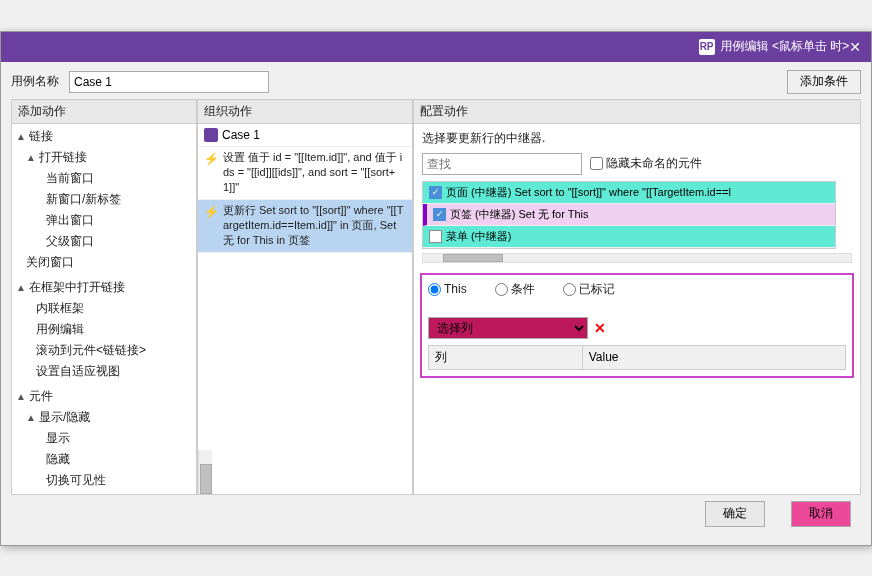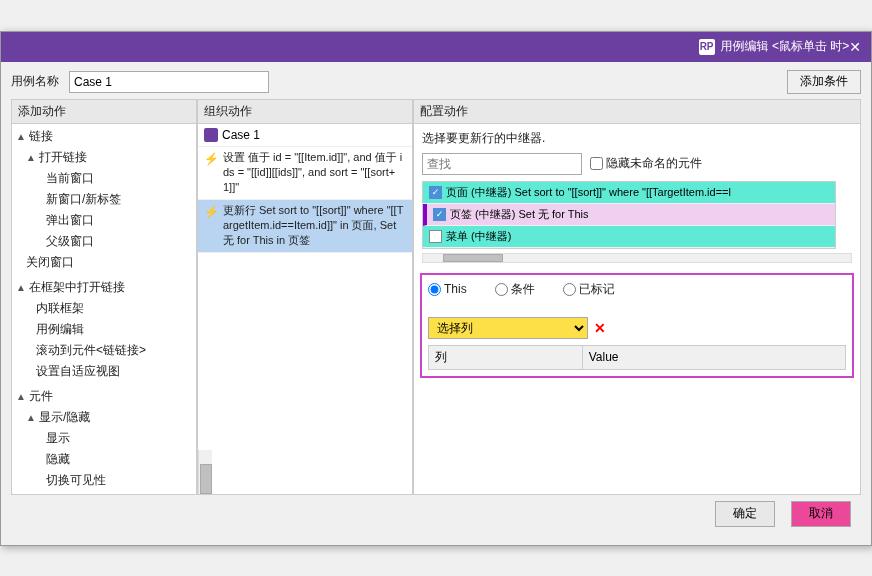--- a/index.html
+++ b/index.html
@@ -286,21 +286,21 @@
       align-items: center;
       gap: 6px;
       margin-bottom: 6px;
     }
     .select-col-dropdown {
       width: 160px;
       height: 22px;
       border: 1px solid #aaa;
       font-size: 12px;
       padding: 2px 4px;
-      background: #fde047;
+      background: #be185d;
     }
     .delete-btn {
       color: red;
       font-size: 14px;
       cursor: pointer;
       font-weight: bold;
     }
     .value-table {
       border: 1px solid #ccc;
       width: 100%;
@@ -310,21 +310,21 @@
       background: #f0f0f0;
       border: 1px solid #ccc;
       padding: 3px 6px;
       font-size: 12px;
       font-weight: normal;
       text-align: left;
     }
     .bottom-buttons {
       display: flex;
       justify-content: flex-end;
-      gap: 16px;
+      gap: 26px;
       padding: 6px 10px 8px;
     }
     .btn-ok, .btn-cancel {
       width: 60px;
       height: 26px;
       font-size: 12px;
       cursor: pointer;
       border: 1px solid #aaa;
     }
     .btn-ok {

